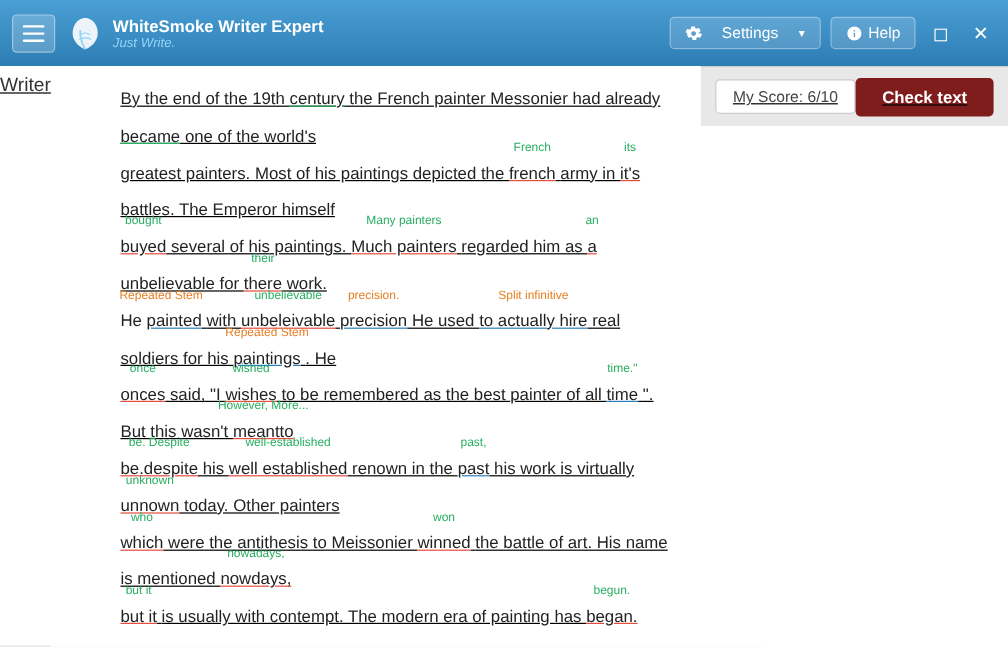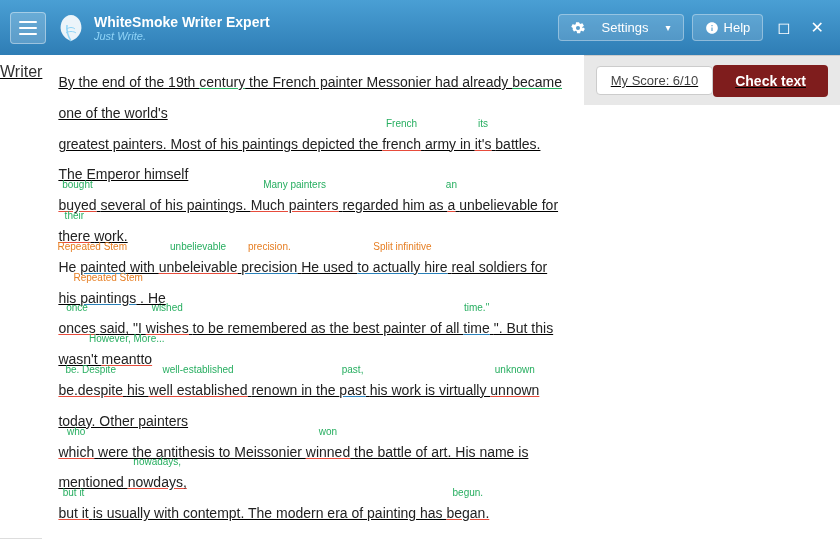--- a/index.html
+++ b/index.html
@@ -130,20 +130,21 @@
     }
 
     
     .text-area-container::-webkit-scrollbar { width: 12px; }
     .text-area-container::-webkit-scrollbar-track { background: #f1f1f1; border: 1px solid #ddd; }
     .text-area-container::-webkit-scrollbar-thumb { background: #bbb; border: 1px solid #999; }
 
     .text-para {
       position: relative;
       line-height: 2.2;
+      margin-left: 42px;
     }
 
     
     .underline-green { text-decoration: underline; text-decoration-color: #27ae60; color: inherit; }
     .underline-red { text-decoration: underline; text-decoration-color: #e74c3c; color: inherit; }
     .underline-blue { text-decoration: underline; text-decoration-color: #2980b9; color: inherit; }
 
     
     .annotated {
       display: inline-block;

